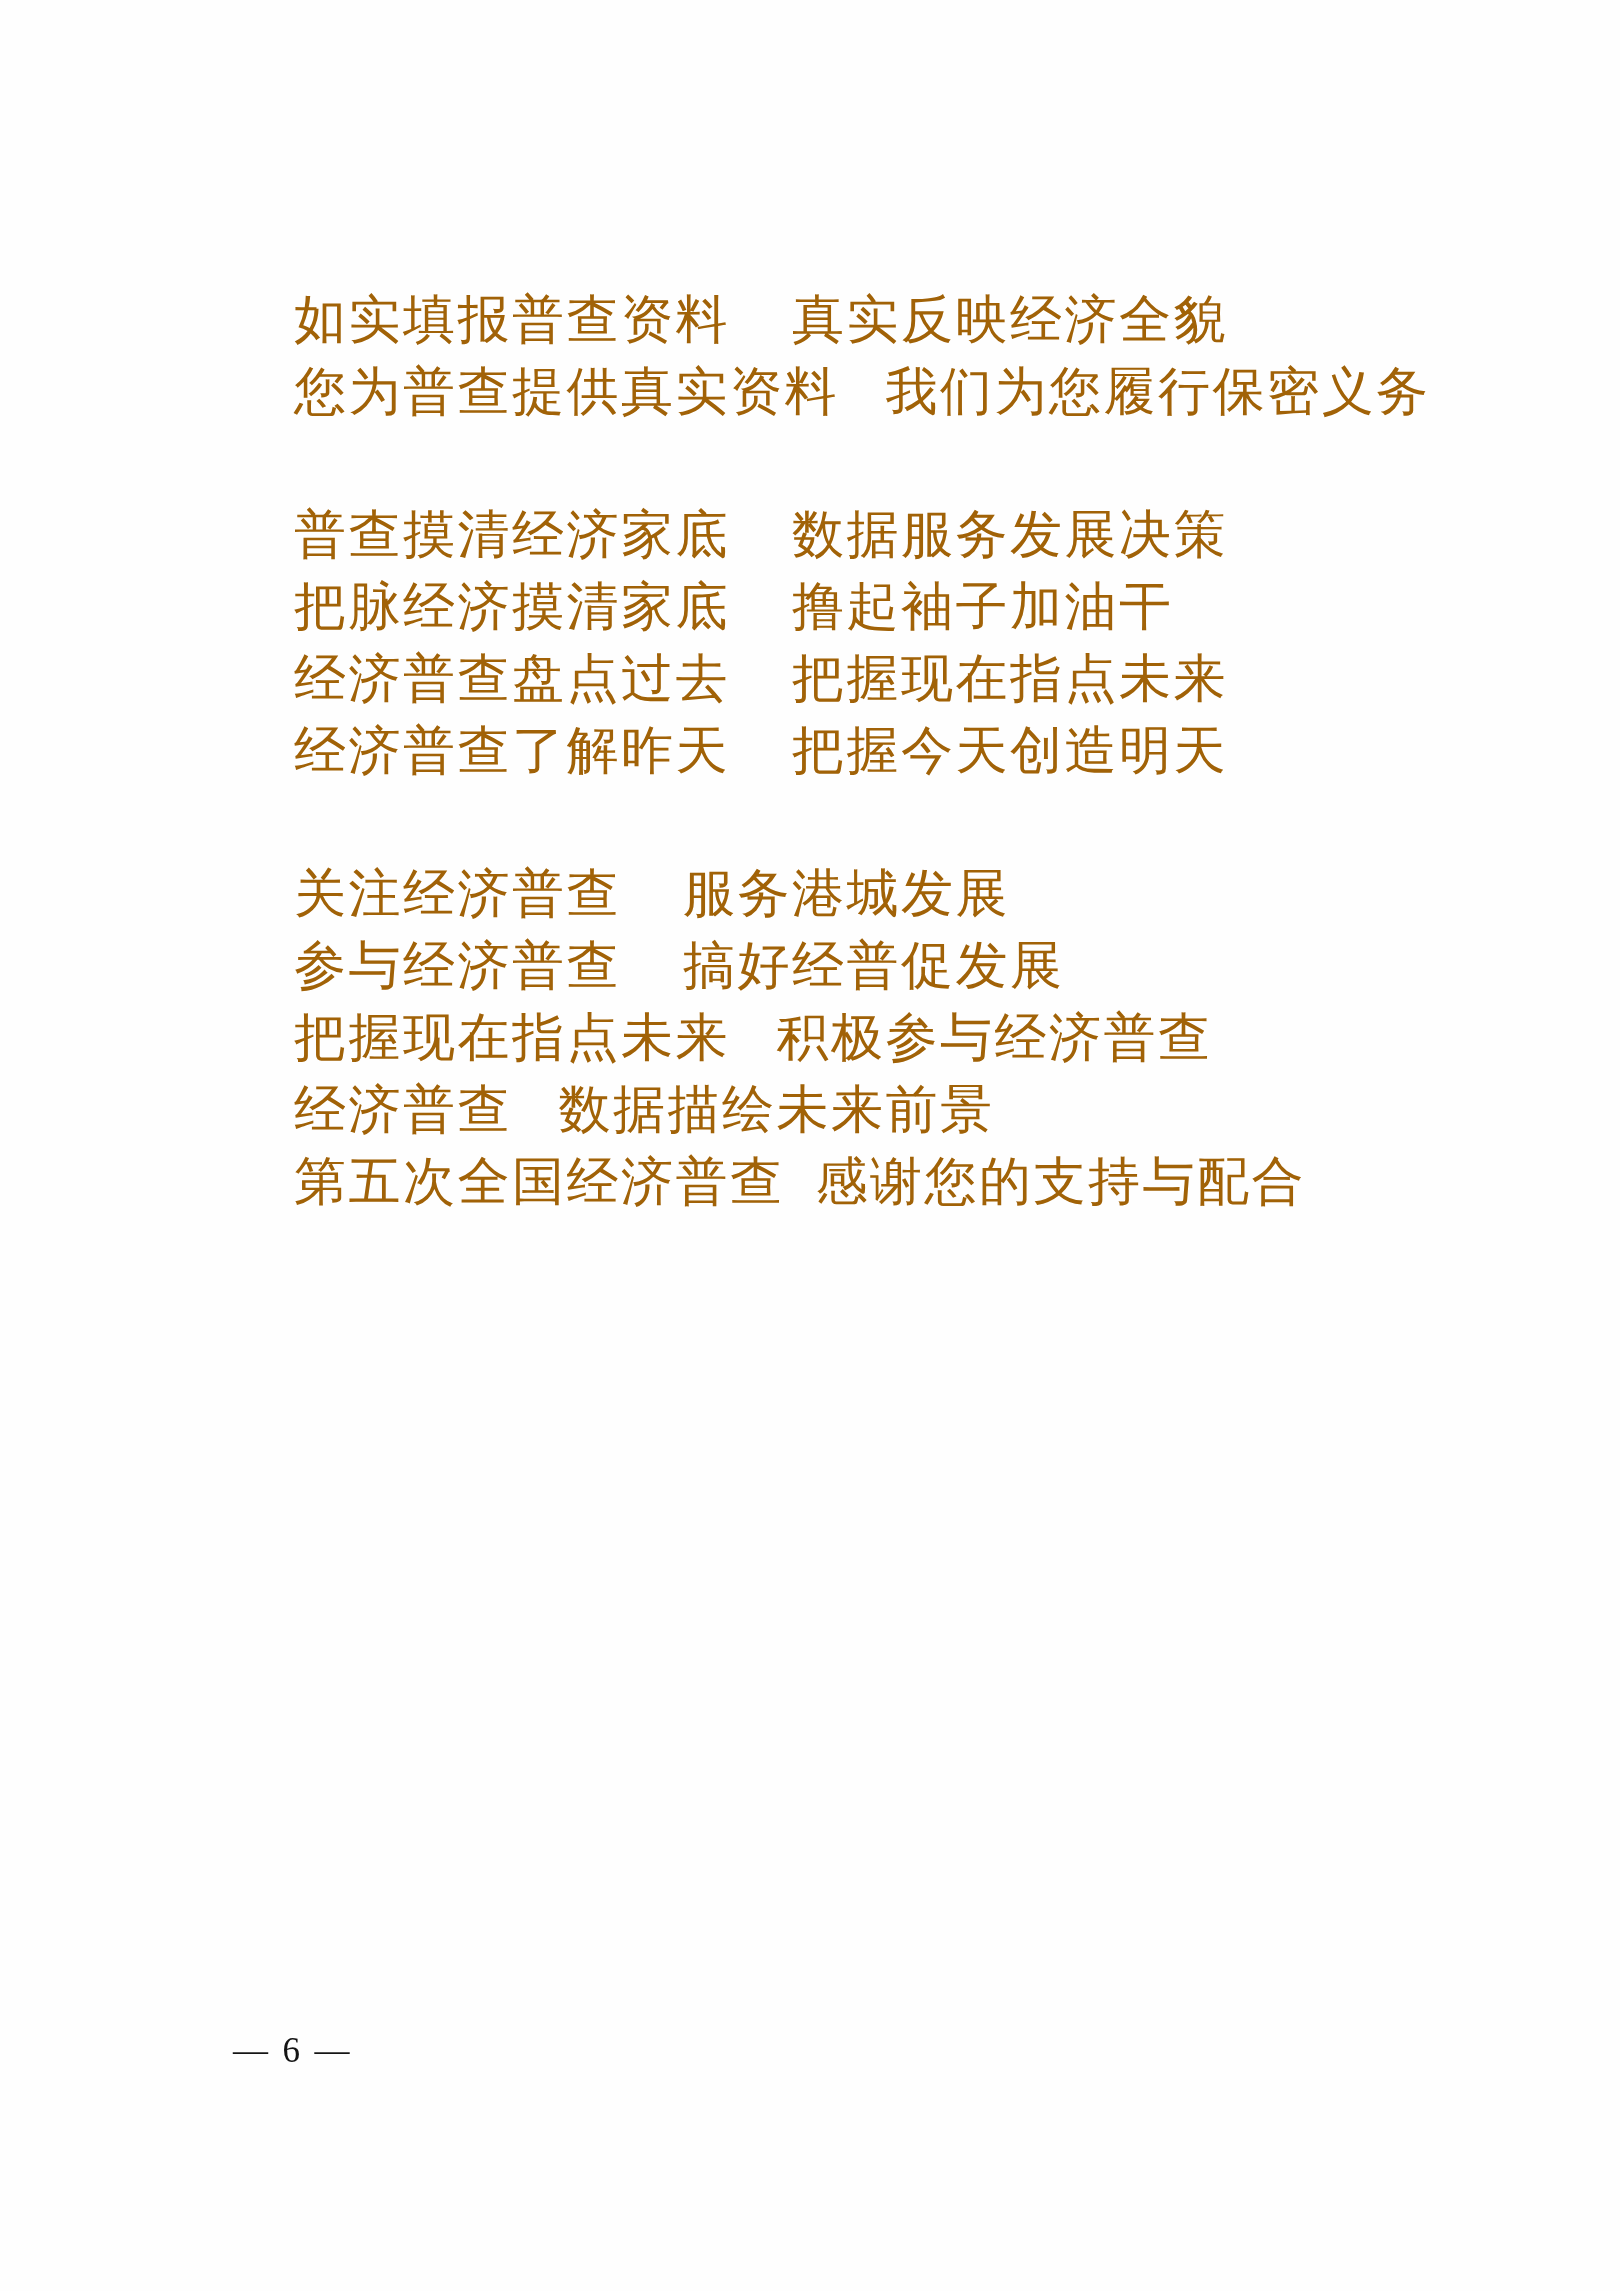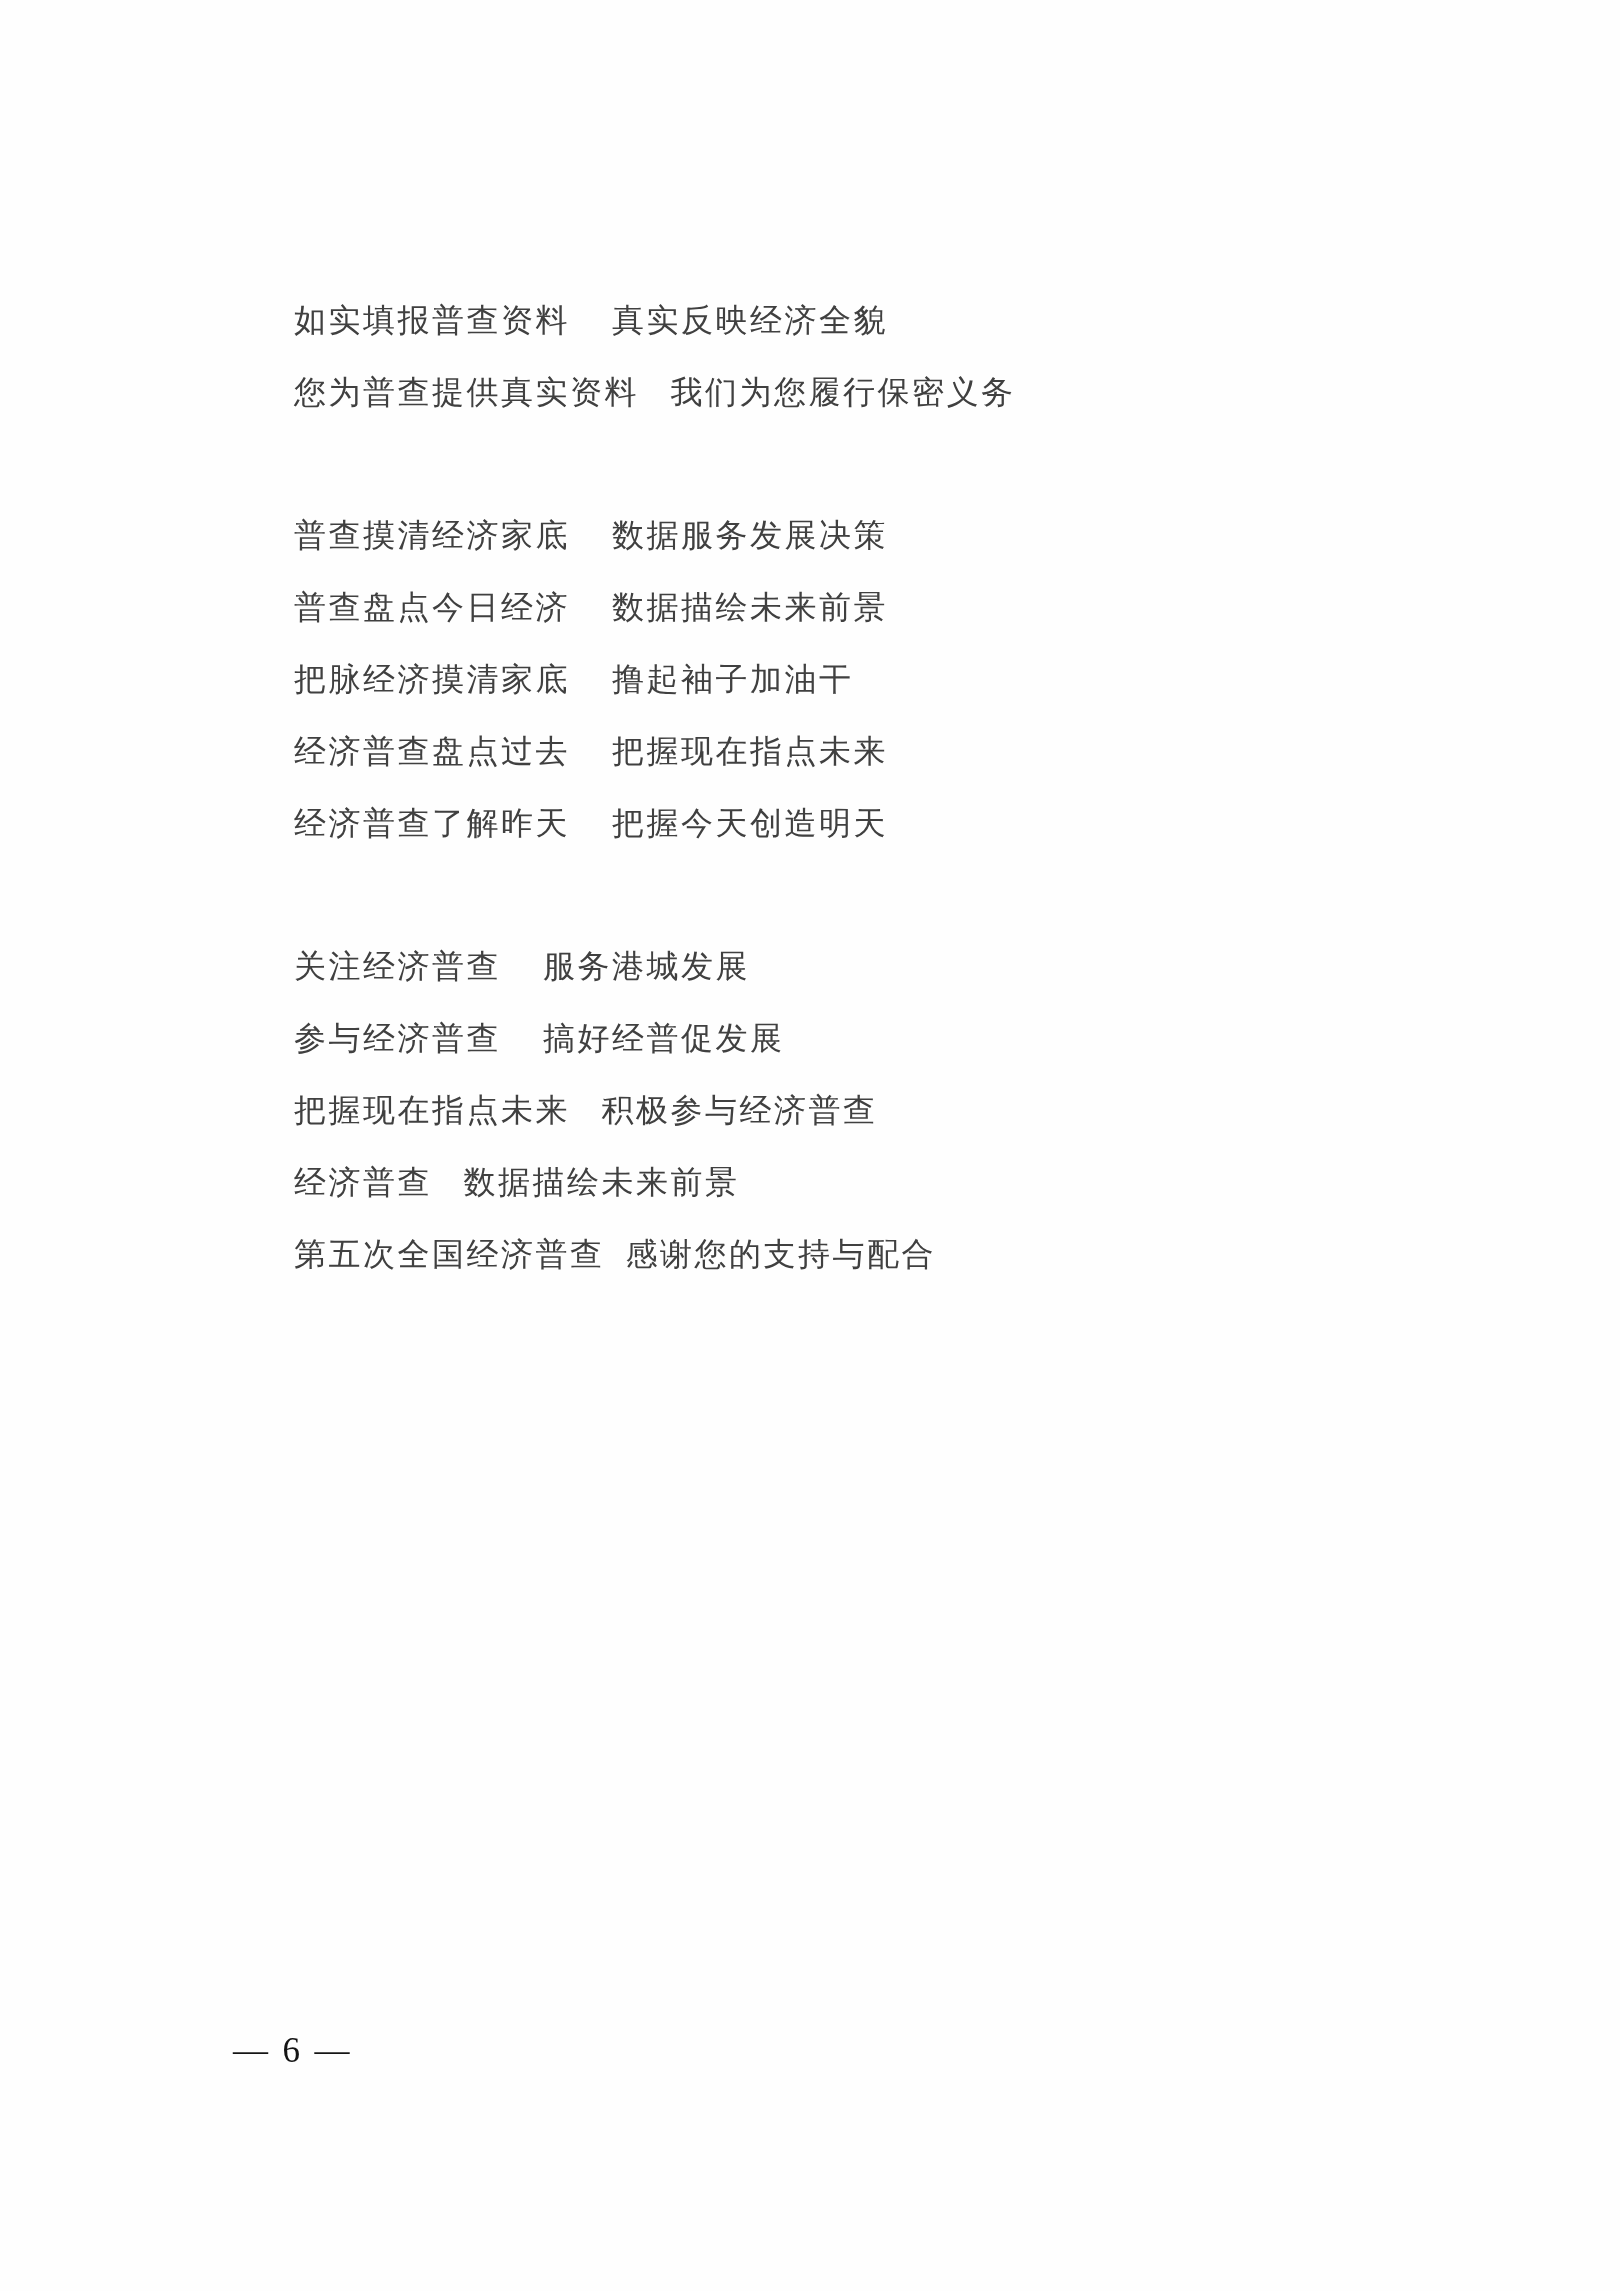--- a/index.html
+++ b/index.html
@@ -30,25 +30,25 @@
   }
 
   .slogan-group {
     margin-bottom: 71px;
   }
   .slogan-group:last-child {
     margin-bottom: 0;
   }
 
   .slogan-line {
-    font-size: 32px;
+    font-size: 52px;
     line-height: 72px;
     letter-spacing: 2.5px;
     white-space: pre;
-    color: #404040;
+    color: #a16207;
     font-family: "Liberation Serif", "DejaVu Serif", serif;
   }
 
   .page-number {
     position: absolute;
     left: 233px;
     top: 2031px;
     font-size: 35px;
     letter-spacing: 2.9px;
     color: #141414;
@@ -62,21 +62,20 @@
 
   <div class="content">
 
     <div class="slogan-group">
       <div class="slogan-line">如实填报普查资料    真实反映经济全貌</div>
       <div class="slogan-line">您为普查提供真实资料   我们为您履行保密义务</div>
     </div>
 
     <div class="slogan-group">
       <div class="slogan-line">普查摸清经济家底    数据服务发展决策</div>
-      <div class="slogan-line">普查盘点今日经济    数据描绘未来前景</div>
       <div class="slogan-line">把脉经济摸清家底    撸起袖子加油干</div>
       <div class="slogan-line">经济普查盘点过去    把握现在指点未来</div>
       <div class="slogan-line">经济普查了解昨天    把握今天创造明天</div>
     </div>
 
 
     <div class="slogan-group">
       <div class="slogan-line">关注经济普查    服务港城发展</div>
       <div class="slogan-line">参与经济普查    搞好经普促发展</div>
       <div class="slogan-line">把握现在指点未来   积极参与经济普查</div>

